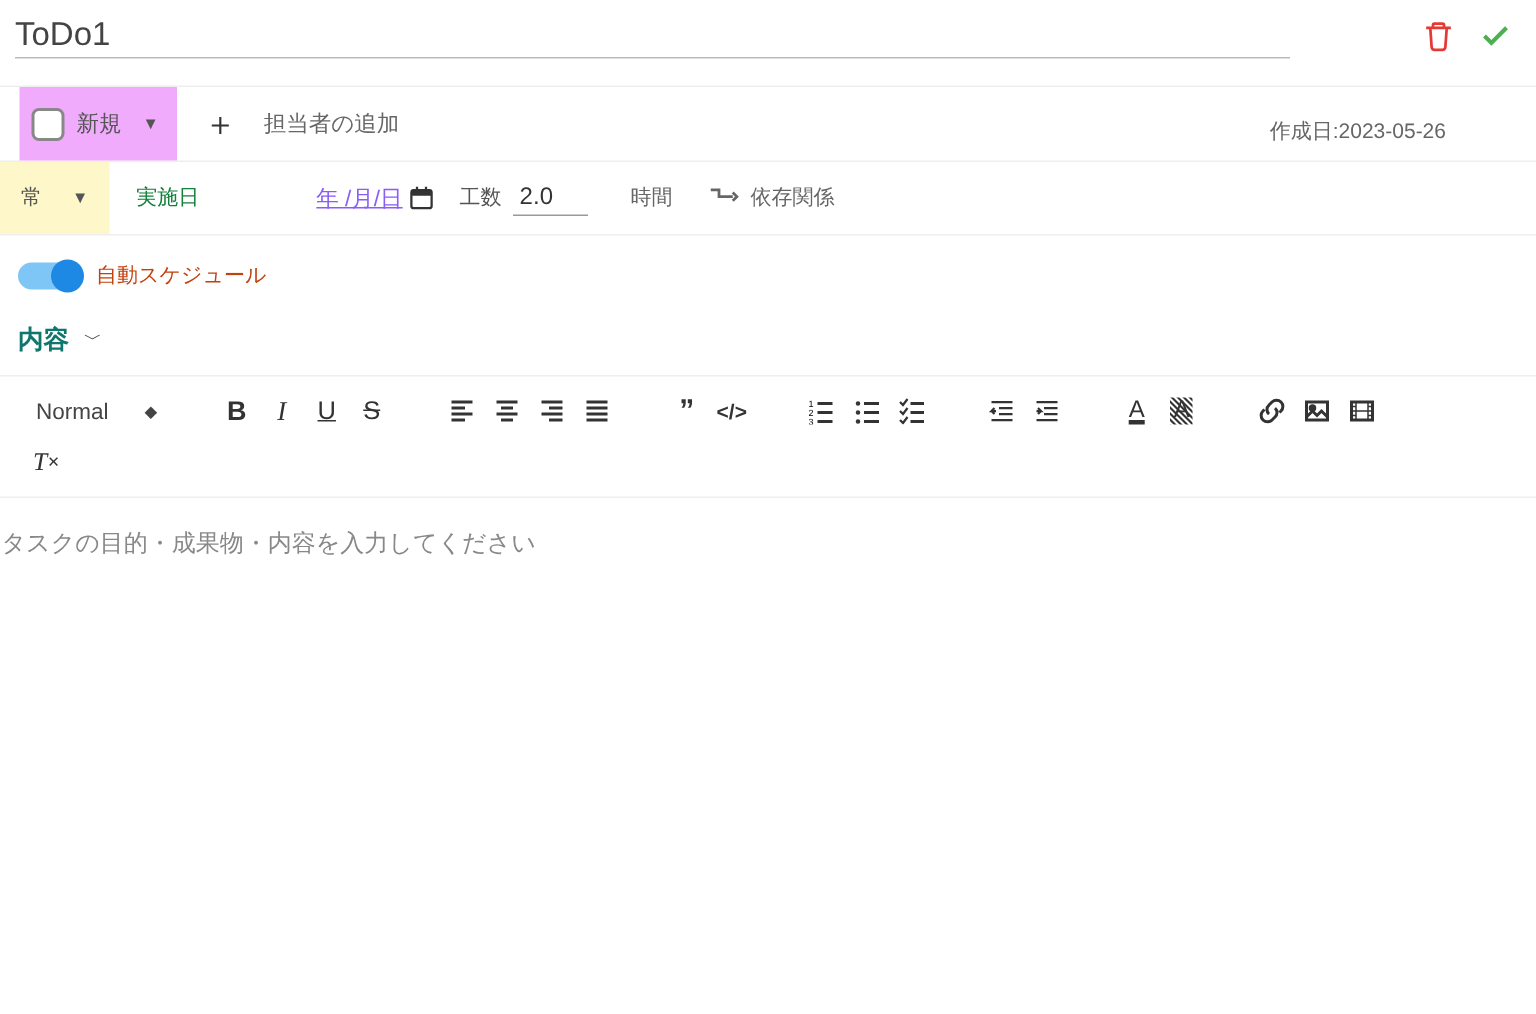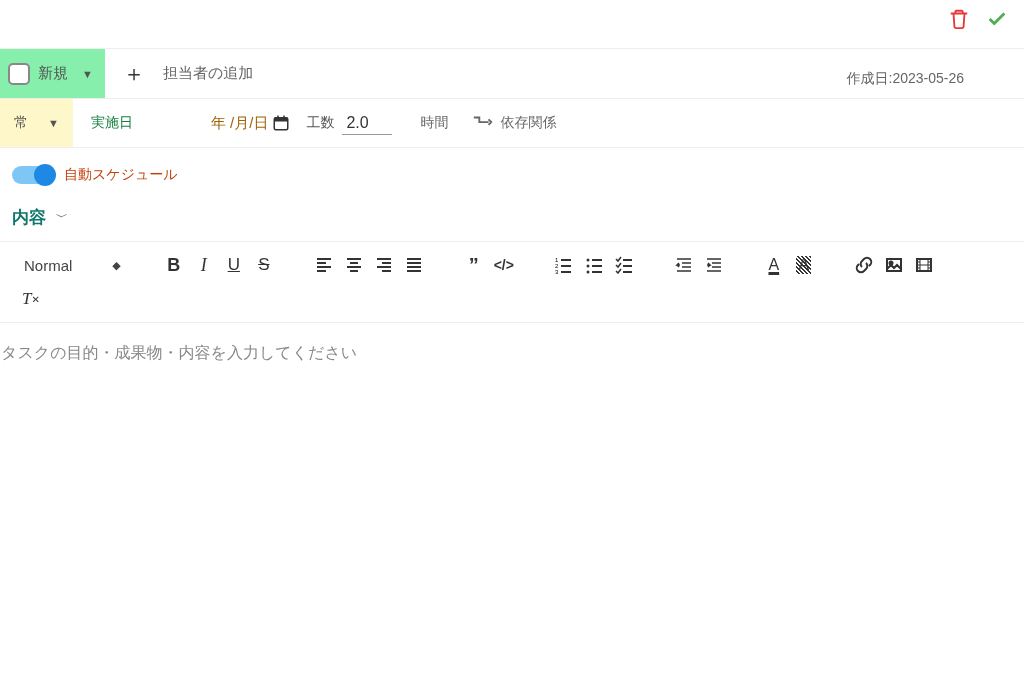--- a/index.html
+++ b/index.html
@@ -6,64 +6,65 @@
     body { font-family: -apple-system, "Hiragino Sans", "Meiryo", sans-serif; font-size: 14px; color: #333; background: #fff; width: 1024px; }
     
     
     .title-bar { display: flex; align-items: center; padding: 8px 16px 4px 10px; }
     .title-input { flex: 1; border: none; border-bottom: 1px solid #bbb; font-size: 22px; padding: 2px 0; outline: none; color: #444; max-width: 850px; }
     .title-actions { display: flex; gap: 16px; margin-left: auto; }
     .icon { width: 22px; height: 22px; cursor: pointer; }
     
     
     .row1 { display: flex; align-items: center; border-top: 1px solid #eee; height: 50px; margin-top: 14px; }
-    .status-pill { display: flex; align-items: center; background: #86efac; height: 100%; padding: 0 12px 0 8px; gap: 8px; }
+    .status-pill { display: flex; align-items: center; background: #f0abfc; height: 100%; padding: 0 12px 0 8px; gap: 8px; margin-left: 13px; }
     .checkbox-shape { width: 22px; height: 22px; border: 2px solid #888; border-radius: 5px; background: #fff; }
     .status-text { color: #555; font-size: 15px; }
     .caret { margin-left: 6px; font-size: 11px; color: #555; }
     .plus-assignee { display: flex; align-items: center; gap: 18px; padding: 0 18px; }
     .plus-icon { font-size: 22px; color: #333; font-weight: 300; }
     .assignee-text { color: #666; font-size: 15px; }
     .create-date { margin-left: auto; margin-right: 60px; color: #666; font-size: 14px; margin-top: 10px; }
     
     
     .row2 { display: flex; align-items: center; border-top: 1px solid #eee; border-bottom: 1px solid #eee; height: 50px; }
     .priority-pill { display: flex; align-items: center; background: #fdf7c9; height: 100%; padding: 0 14px; gap: 14px; color: #555; }
     .r2-label { color: #15803d; font-size: 14px; padding: 0 18px; }
-    .date-empty { color: #a16207; font-size: 15px; display: flex; align-items: center; gap: 4px; margin-left: 60px; }
+    .date-empty { color: #8b5cf6; font-size: 15px; display: flex; align-items: center; gap: 4px; margin-left: 60px; text-decoration: underline; }
     .effort-label { color: #555; font-size: 14px; margin-left: 16px; }
     .effort-input { border: none; border-bottom: 1px solid #999; width: 50px; font-size: 16px; color: #333; padding: 2px 4px; outline: none; margin-left: 8px; }
     .time-label { color: #666; font-size: 14px; margin-left: 28px; }
     .dep-wrap { display: flex; align-items: center; gap: 6px; margin-left: 24px; color: #666; }
     
     
     .auto-row { display: flex; align-items: center; gap: 10px; padding: 18px 12px 18px 12px; }
     .toggle { width: 42px; height: 18px; background: #7ec6f6; border-radius: 10px; position: relative; }
     .toggle-knob { width: 22px; height: 22px; background: #1e88e5; border-radius: 50%; position: absolute; right: -2px; top: -2px; }
     .auto-label { color: #c2410c; font-size: 14px; }
     
     
     .content-hdr { display: flex; align-items: center; gap: 10px; padding: 4px 12px 12px 12px; }
     .content-title { font-weight: bold; font-size: 17px; color: #0f766e; }
     .chev { font-size: 12px; color: #555; }
     
     
     .toolbar { display: flex; align-items: center; flex-wrap: wrap; gap: 4px; padding: 10px 18px; border-top: 1px solid #eee; border-bottom: 1px solid #eee; }
-    .tb-sel { display: flex; align-items: center; gap: 40px; color: #444; font-size: 15px; padding: 0 6px; }
+    .tb-sel { display: flex; align-items: center; gap: 24px; color: #444; font-size: 15px; padding: 0 6px; }
     .tb-btn { width: 26px; height: 26px; display: flex; align-items: center; justify-content: center; color: #333; }
     .tb-gap { width: 26px; }
     .tb-btn svg { width: 18px; height: 18px; }
     
     
     .editor { padding: 20px 1px; color: #888; font-size: 16px; min-height: 260px; }
   </style>
 </head>
 <body>
 
 <div class="title-bar">
+  <input class="title-input" value="ToDo1" style="">
   <div class="title-actions">
     <svg class="icon" viewBox="0 0 24 24" fill="none" stroke="#e53935" stroke-width="2">
         <path d="M3 6h18M8 6V4a1 1 0 011-1h6a1 1 0 011 1v2M6 6l1 14a2 2 0 002 2h6a2 2 0 002-2l1-14"></path>
       </svg>
     <svg class="icon" viewBox="0 0 24 24" fill="none" stroke="#4caf50" stroke-width="3">
         <path d="M4 12l5 5L20 6"></path>
       </svg>
   </div>
 </div>
 

